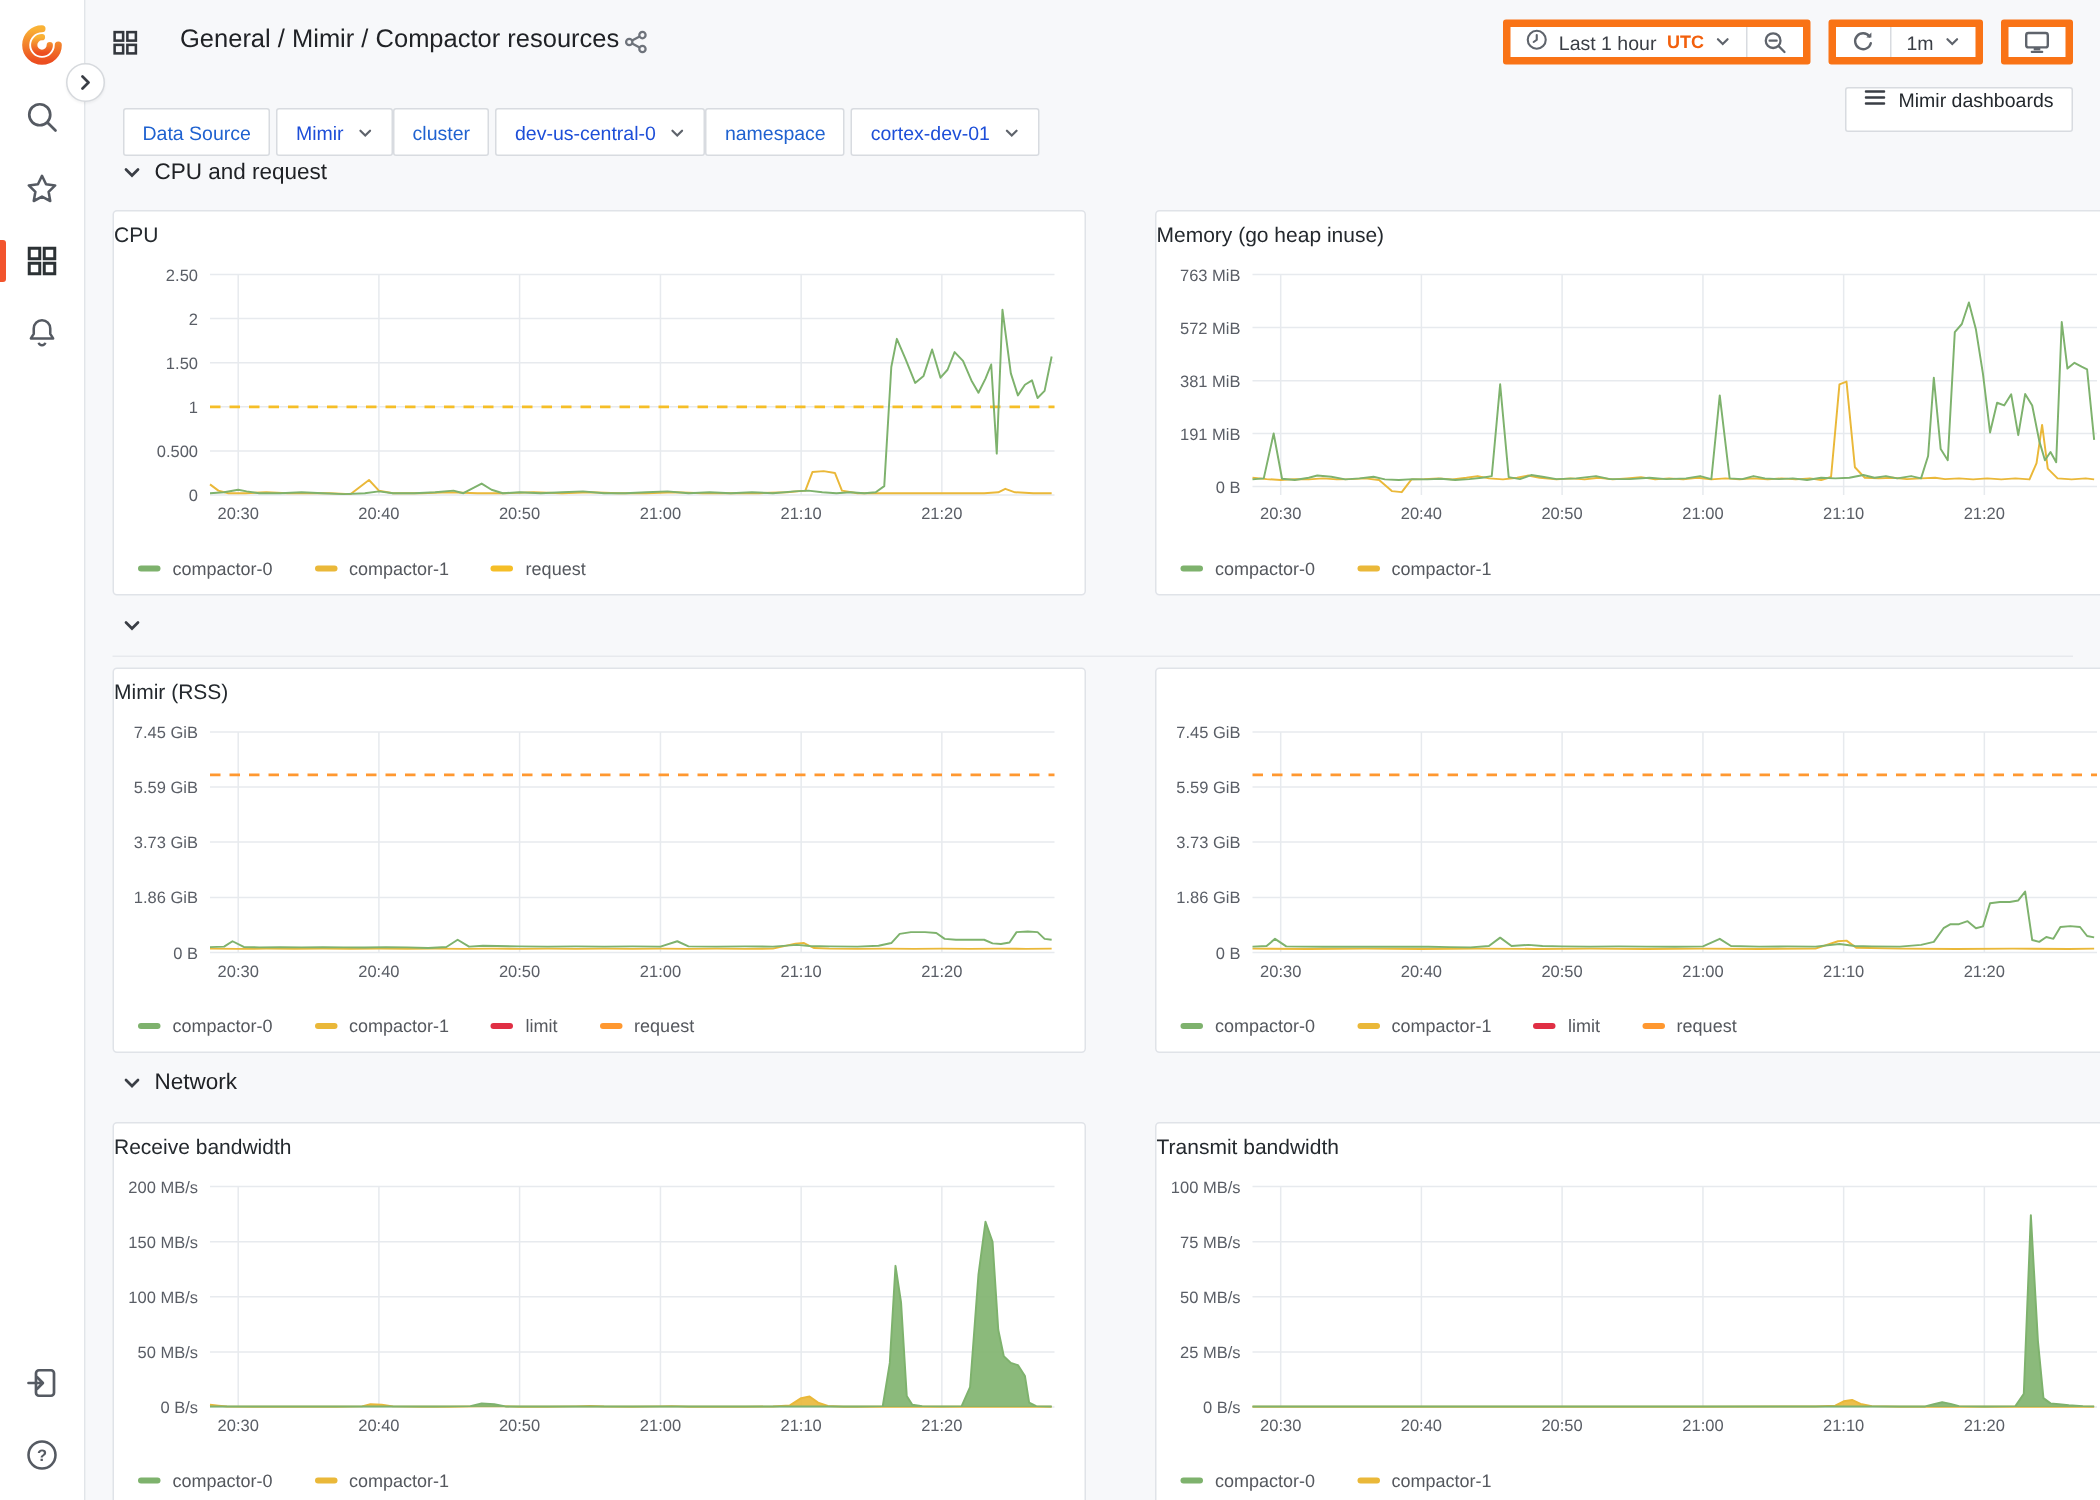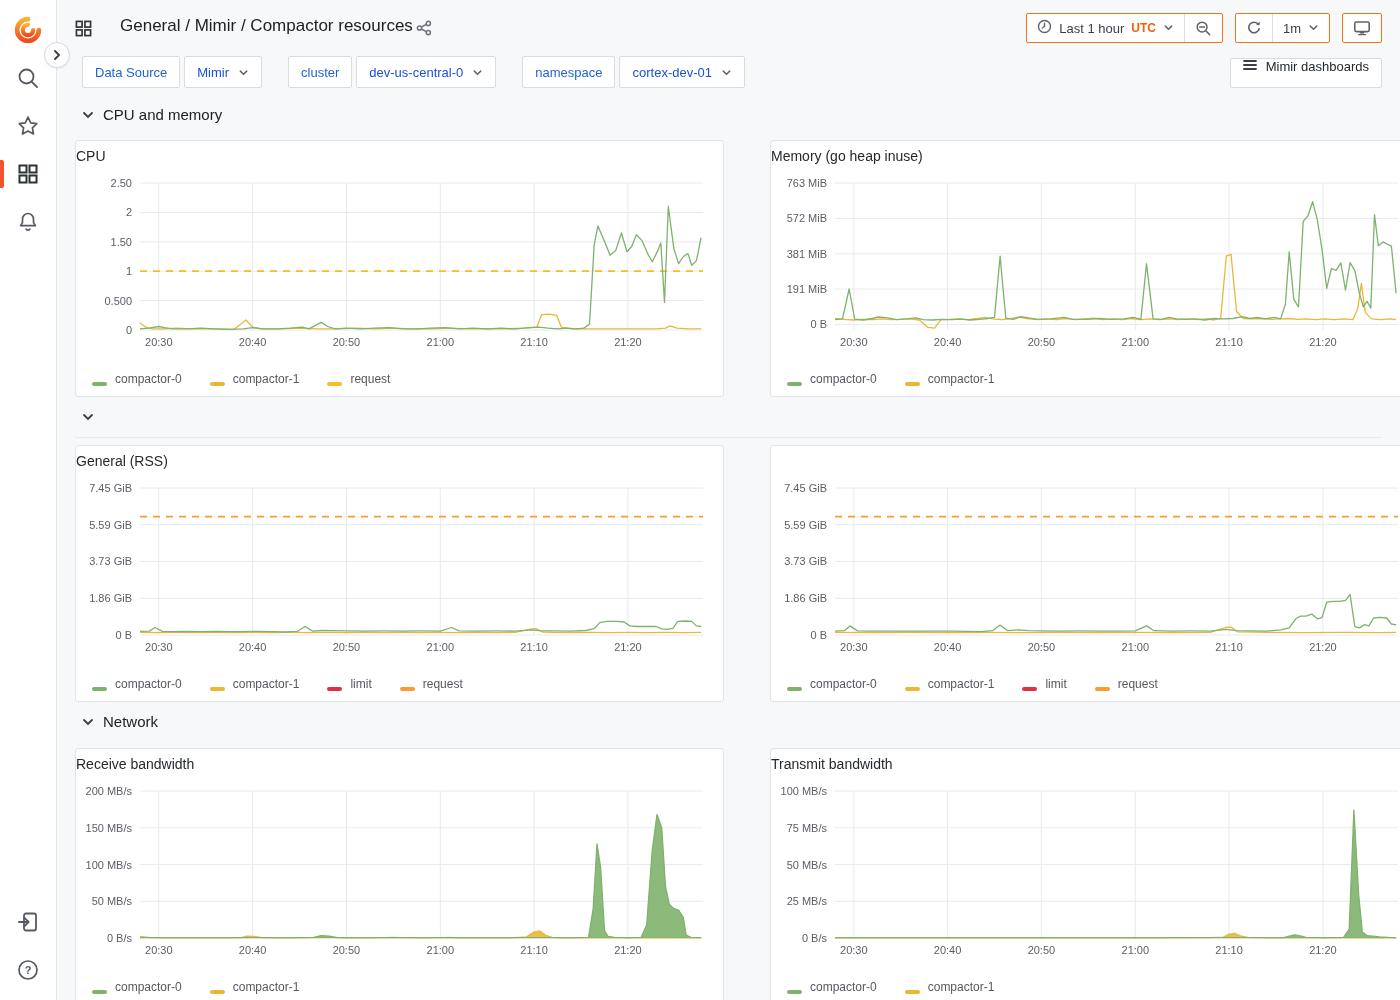--- a/index.html
+++ b/index.html
@@ -17,51 +17,51 @@
   .icon-btn.active::before{content:'';position:absolute;left:0;top:10px;width:4px;height:28px;background:#f2542d;border-radius:0 2px 2px 0}
   .expand-pill{position:absolute;left:44px;top:42px;width:24px;height:24px;border-radius:50%;background:#fff;
                border:1px solid #d6d9dd;display:flex;align-items:center;justify-content:center;color:#3a3e45;cursor:pointer;z-index:9;box-shadow:0 1px 2px rgba(0,0,0,.06)}
 
   
   .apps-title-icon{position:absolute;left:75px;top:20px;color:#33373d;cursor:pointer}
   .page-title{position:absolute;left:120px;top:16px;font-size:17px;font-weight:500;color:#202226;cursor:pointer}
   .share-icon{position:absolute;left:416px;top:20px;color:#6e737b;cursor:pointer}
 
   .controls{position:absolute;top:13px;right:18px;display:flex;gap:12px;height:30px}
-  .ctl-group{display:flex;border:1px solid #f97316;background:#fff;border-radius:2px;align-items:stretch}
+  .ctl-group{display:flex;border:5px solid #f97316;background:#fff;border-radius:2px;align-items:stretch}
   .seg{display:flex;align-items:center;gap:7px;padding:0 10px;font-size:13px;font-weight:500;color:#3a3e45;cursor:pointer}
   .seg + .seg{border-left:1px solid #d8dbe0}
   .utc{color:#f2600d;font-weight:700;font-size:12px}
   .muted-ic{color:#5f646c}
 
   .dash-btn{position:absolute;top:58px;right:18px;height:28px;border:1px solid #d8dbe0;background:#fff;border-radius:2px;
             display:flex;gap:9px;padding:0 12px;font-size:13px;font-weight:500;color:#24292e;cursor:pointer}
 
   
-  .submenu{position:absolute;top:56px;left:82px;display:flex;gap:26px}
+  .submenu{position:absolute;top:72px;left:82px;display:flex;}
   .var-group{display:flex;gap:4px}
   .var-label,.var-value{height:30px;padding:0 12px;border:1px solid #d8dbe0;background:#fff;border-radius:2px;
             display:flex;align-items:center;font-size:13px;white-space:nowrap}
   .var-label{color:#1f62d0;font-weight:500}
   .var-value{color:#1d4ed8;gap:9px;cursor:pointer}
 
   
   .section-header{position:absolute;left:82px;display:flex;align-items:center;gap:9px;font-size:15px;font-weight:500;color:#202226;cursor:pointer}
   .sh-1{top:106px}.sh-2{top:411px}.sh-3{top:713px}
   .row-divider{position:absolute;left:75px;right:18px;top:437px;height:1px;background:#e7e9ed}
 
   
   .panel{position:absolute;width:647px;height:255px;background:#fff;border:1px solid #e0e3e8;border-radius:3px}
   .p-left{left:75px}.p-right{left:770px}
   .r1{top:140px}.r2{top:445px}.r3{top:748px}
   .panel-title{position:absolute;top:7px;left:0;right:0;text-align:left;font-size:14px;font-weight:500;color:#24292e;cursor:pointer}
   .chart-area{position:absolute;left:8px;right:8px;top:30px;bottom:46px;cursor:crosshair}
   .chart-area text{font-family:"Liberation Sans",sans-serif;font-size:11px;fill:#5a5e66}
   .legend{position:absolute;left:16px;right:8px;bottom:6px;height:22px;display:flex;align-items:center;gap:28px;font-size:12px;color:#55585e}
-  .legend-item{display:flex;align-items:flex-end;gap:8px;cursor:pointer}
+  .legend-item{display:flex;align-items:center;gap:8px;cursor:pointer}
   .swatch{width:15px;height:4px;border-radius:2px;display:inline-block}
 </style>
 </head>
 <body>
 
 <div class="sidebar">
   <div class="logo">
     <svg width="34" height="34" viewBox="0 0 36 36">
       <defs>
           <linearGradient id="glg" x1="0" y1="0" x2="0" y2="1">
@@ -227,21 +227,21 @@
       <span class="var-value">cortex-dev-01<svg width="11" height="11" viewBox="0 0 12 12">
           <path d="M2.5 4.5 L6 8 L9.5 4.5" fill="none" stroke="#5f646c" stroke-width="1.6" stroke-linecap="round"></path>
         </svg></span>
     </span>
   </div>
 
 <div class="section-header sh-1">
   <svg width="12" height="12" viewBox="0 0 12 12">
       <path d="M2 4 L6 8 L10 4" fill="none" stroke="#3a3e45" stroke-width="1.8" stroke-linecap="round"></path>
     </svg>
-  <span>CPU and memory</span>
+  <span>CPU and request</span>
 </div>
 <div class="section-header sh-2">
   <svg width="12" height="12" viewBox="0 0 12 12">
       <path d="M2 4 L6 8 L10 4" fill="none" stroke="#3a3e45" stroke-width="1.8" stroke-linecap="round"></path>
     </svg>
   <span></span>
 </div>
 <div class="row-divider"></div>
 <div class="section-header sh-3">
   <svg width="12" height="12" viewBox="0 0 12 12">
@@ -315,21 +315,21 @@
         <path d="M56.0,147.5L65.4,148.4L74.8,149.0L84.2,148.4L93.5,148.6L102.9,147.9L112.3,148.6L121.7,148.4L131.1,147.9L140.4,149.0L148.9,156.4L155.5,157.1L162.0,148.6L170.5,148.4L179.9,147.9L189.2,148.6L198.6,147.5L206.1,146.4L213.6,147.9L223.0,148.6L232.4,147.5L239.9,146.0L247.4,147.5L258.7,148.6L268.1,147.9L277.4,148.6L286.8,147.5L296.2,148.6L305.6,147.9L315.0,147.1L324.4,148.6L333.7,147.9L343.1,148.6L352.5,147.5L361.9,148.6L371.3,147.9L380.7,148.6L390.0,147.9L399.4,148.6L408.8,147.9L418.2,148.6L427.6,147.9L435.1,149.0L441.7,147.0L447.3,85.2L452.0,83.4L457.6,140.5L464.2,147.5L473.6,147.9L482.9,147.5L492.3,148.4L501.7,147.9L511.1,147.5L517.7,148.4L527.0,147.9L536.4,148.6L545.8,147.9L555.2,148.6L564.6,147.9L574.0,148.6L578.7,137.7L582.4,112.3L586.2,141.4L592.7,147.9L602.1,148.6L611.5,147.9L617.1,148.6" fill="none" stroke="#EAB839" stroke-width="1.3" stroke-linejoin="round"></path>
         <path d="M56.0,148.6L63.5,147.9L70.1,118.0L75.7,148.2L84.2,149.0L93.5,147.5L99.2,146.0L108.5,146.8L117.9,148.6L127.3,147.9L136.7,146.8L144.2,148.6L153.6,149.0L163.0,148.4L172.4,148.6L181.7,148.2L191.1,149.0L200.5,148.4L208.9,147.5L215.5,146.4L221.1,85.2L226.8,147.1L234.3,148.4L241.8,145.7L249.3,146.8L258.7,148.4L271.8,147.9L285.0,146.4L294.3,148.4L307.5,148.4L320.6,147.5L331.9,148.4L345.0,147.9L354.4,146.4L361.9,148.4L367.5,92.6L374.1,147.9L382.5,148.4L390.0,146.4L397.6,147.9L406.9,148.4L416.3,147.9L425.7,149.0L435.1,147.5L444.5,147.9L453.9,147.5L463.2,145.7L470.7,147.5L478.3,146.4L485.8,147.9L495.1,146.4L501.7,147.9L506.4,133.0L510.2,80.8L514.8,128.4L519.5,135.8L524.2,50.4L528.9,45.0L533.6,30.7L538.3,48.7L543.0,78.4L547.7,117.3L552.4,97.5L557.1,99.3L561.8,91.9L566.5,119.1L571.1,91.7L575.8,99.3L580.5,122.9L584.3,135.8L588.0,130.3L591.8,137.1L595.5,43.7L599.3,74.7L604.0,70.9L608.7,73.4L612.4,75.2L617.1,122.3" fill="none" stroke="#7EB26D" stroke-width="1.3" stroke-linejoin="round"></path>
       </svg></div>
   <div class="legend">
       <span class="legend-item"><span class="swatch" style="background:#7EB26D"></span>compactor-0</span>
       <span class="legend-item"><span class="swatch" style="background:#EAB839"></span>compactor-1</span>
     </div>
 </div>
 
 <div class="panel p-left r2">
-  <div class="panel-title">General (RSS)</div>
+  <div class="panel-title">Mimir (RSS)</div>
   <div class="chart-area"><svg width="631" height="179">
         <line x1="56" y1="159.0" x2="619" y2="159.0" stroke="#e7eaee"></line>
         <text x="48" y="163.0" text-anchor="end">0 B</text>
         <line x1="56" y1="122.3" x2="619" y2="122.3" stroke="#e7eaee"></line>
         <text x="48" y="126.3" text-anchor="end">1.86 GiB</text>
         <line x1="56" y1="85.4" x2="619" y2="85.4" stroke="#e7eaee"></line>
         <text x="48" y="89.4" text-anchor="end">3.73 GiB</text>
         <line x1="56" y1="48.7" x2="619" y2="48.7" stroke="#e7eaee"></line>
         <text x="48" y="52.7" text-anchor="end">5.59 GiB</text>
         <line x1="56" y1="12.0" x2="619" y2="12.0" stroke="#e7eaee"></line>

